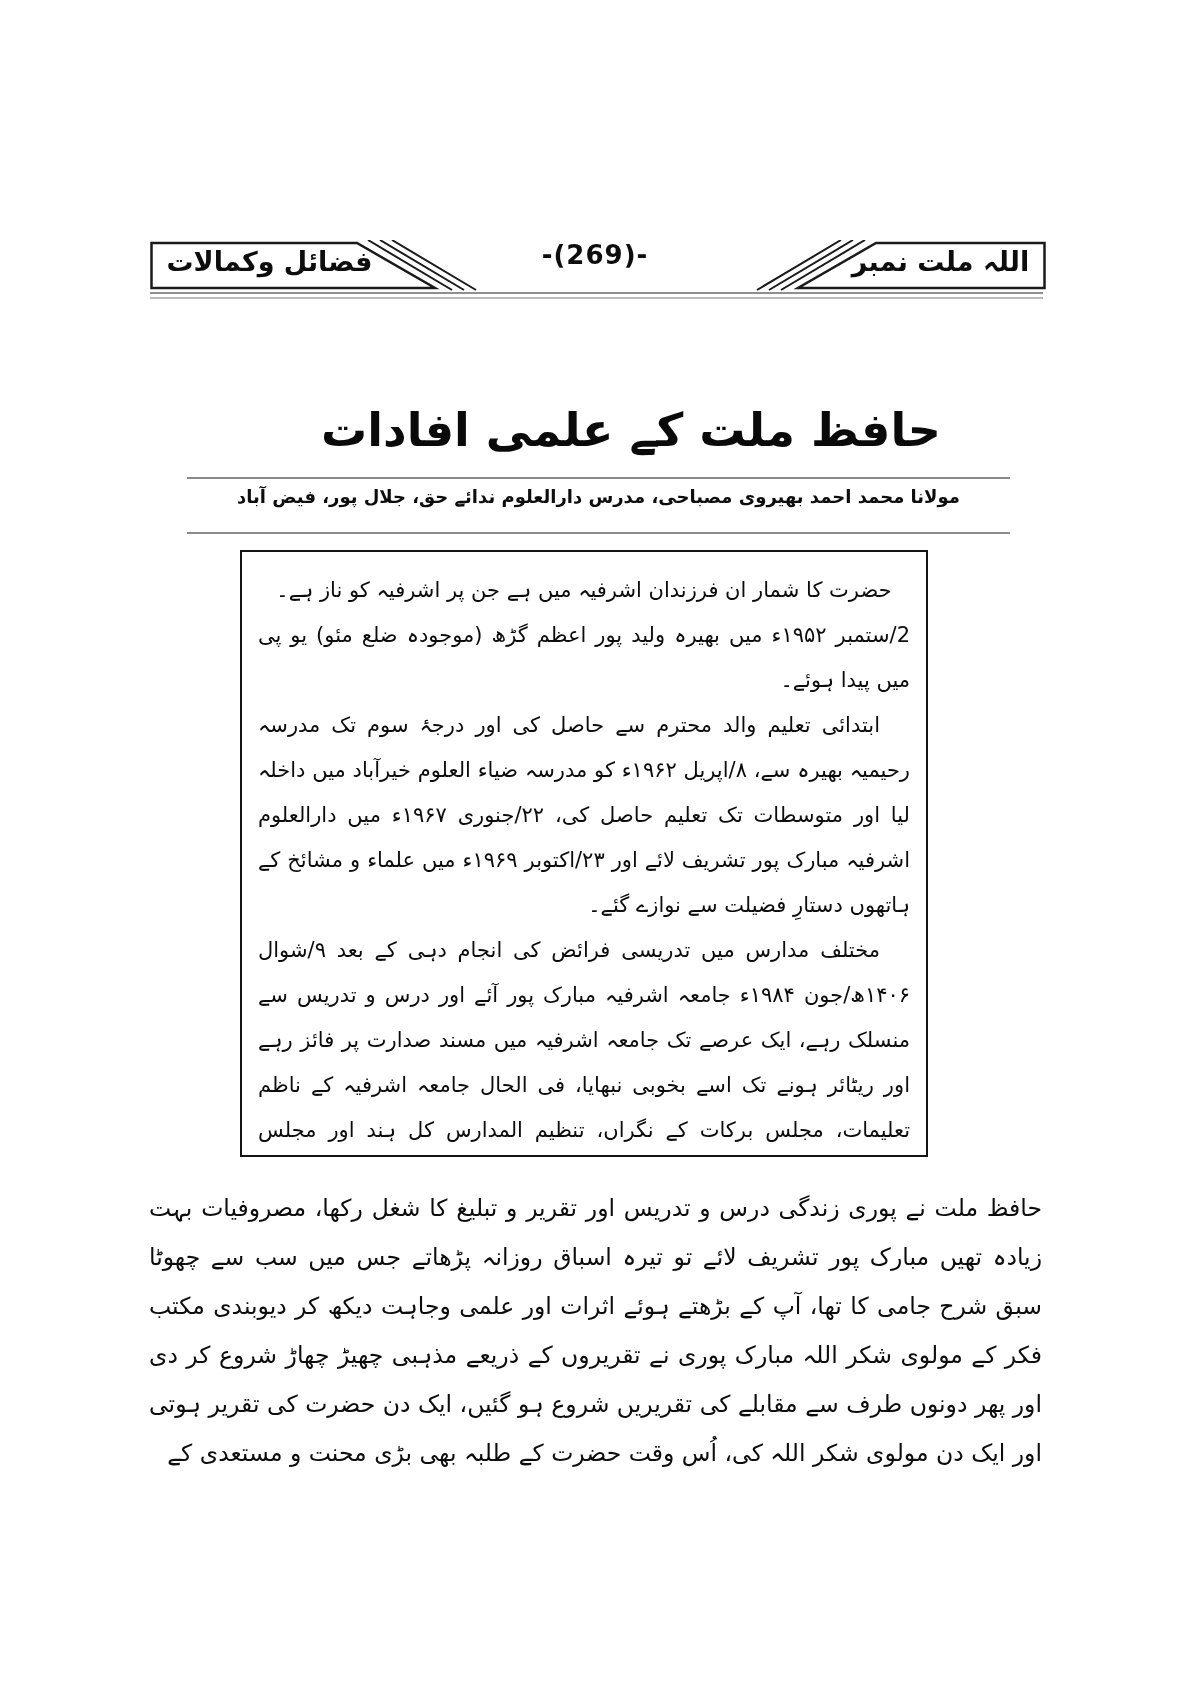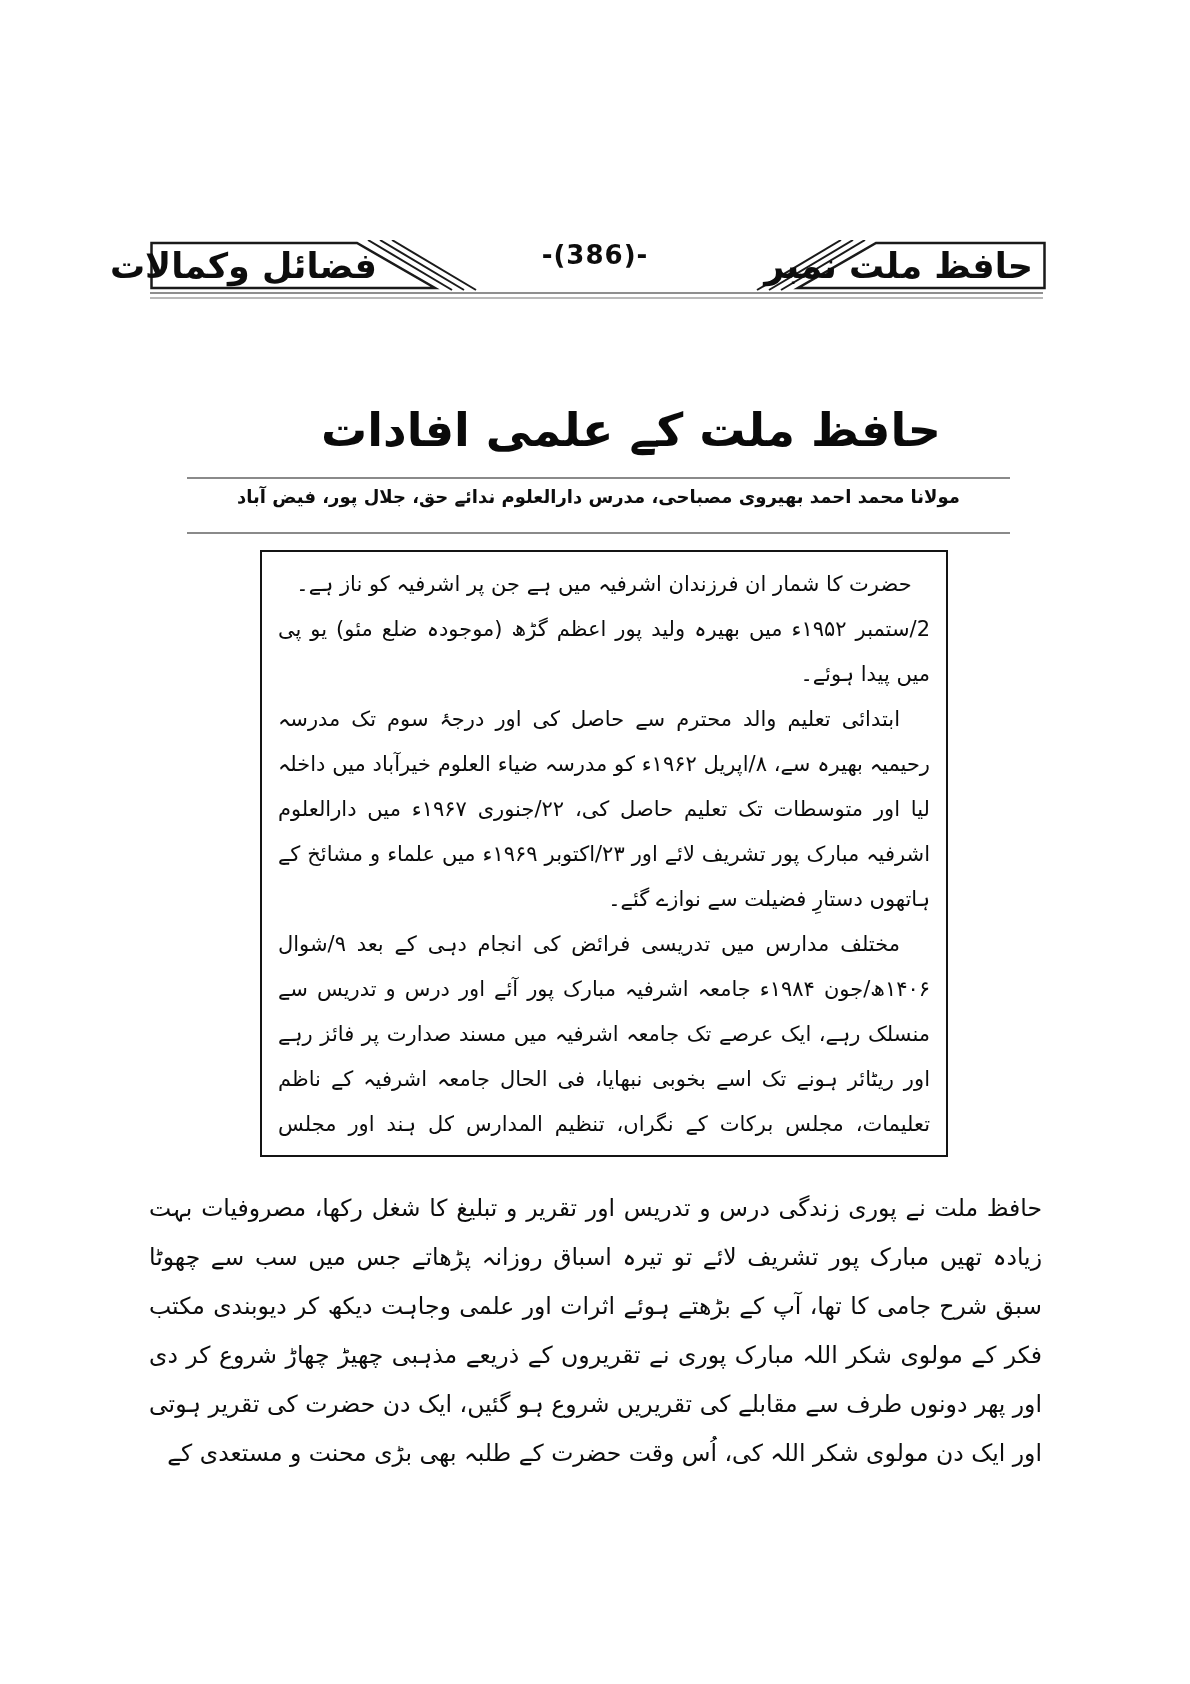--- a/index.html
+++ b/index.html
@@ -20,21 +20,21 @@
   
   .header-tab {
     position: absolute;
     top: 240px;
     height: 54px;
   }
   .header-tab svg { display: block; }
   .header-tab .tab-label {
     position: absolute;
     top: 6px;
-    font-size: 35px;
+    font-size: 27px;
     font-weight: 700;
     direction: rtl;
     text-align: center;
     white-space: nowrap;
     color: #0d0d0d;
   }
   .tab-left  { left: 150px; width: 360px; }
   .tab-right { left: 728px; width: 318px; }
   .tab-left  .tab-label { left: 12px;  width: 215px; }
   .tab-right .tab-label { left: 120px; width: 185px; }
@@ -91,27 +91,27 @@
     text-align: center;
     direction: rtl;
     font-size: 18px;
     font-weight: 700;
     color: #0d0d0d;
   }
 
   
   .bio-box {
     position: absolute;
-    left: 260px;
+    left: 240px;
     top: 550px;
     width: 688px;
     height: 607px;
     border: 2.5px solid #141414;
     box-sizing: border-box;
-    padding: 10px 16px 8px 16px;
+    padding: 16px 16px 8px 16px;
     overflow: hidden;
   }
   .bio-box p {
     margin: 0;
     direction: rtl;
     text-align: justify;
     font-size: 21px;
     line-height: 45px;
     color: #0c0c0c;
   }
@@ -149,26 +149,26 @@
     <span class="tab-label">فضائل وکمالات</span>
   </div>
 
   <div class="header-tab tab-right">
     <svg width="318" height="54" viewBox="0 0 318 54">
       <polygon points="148,3 316.5,3 316.5,48 70,48" fill="#ffffff" stroke="#1a1a1a" stroke-width="2.5"></polygon>
       <line x1="137" y1="0" x2="53" y2="50" stroke="#1a1a1a" stroke-width="2"></line>
       <line x1="125" y1="0" x2="41" y2="50" stroke="#1a1a1a" stroke-width="2"></line>
       <line x1="113" y1="0" x2="29" y2="50" stroke="#1a1a1a" stroke-width="2"></line>
     </svg>
-    <span class="tab-label">حافظ ملت نمبر</span>
+    <span class="tab-label">اللہ ملت نمبر</span>
   </div>
 
   <div class="header-shadow-rule"></div>
 
-  <div class="page-number" dir="ltr">-(386)-</div>
+  <div class="page-number" dir="ltr">-(269)-</div>
 
   <h1 class="article-title">حافظ ملت کے علمی افادات</h1>
 
   <div class="byline-rule rule-top"></div>
   <div class="byline">مولانا محمد احمد بھیروی مصباحی، مدرس دارالعلوم ندائے حق، جلال پور، فیض آباد</div>
   <div class="byline-rule rule-bottom"></div>
 
   <div class="bio-box">
     <p class="centered">حضرت کا شمار ان فرزندان اشرفیہ میں ہے جن پر اشرفیہ کو ناز ہے۔</p>
     <p>2/ستمبر ۱۹۵۲ء میں بھیرہ ولید پور اعظم گڑھ (موجودہ ضلع مئو) یو پی میں پیدا ہوئے۔</p>

